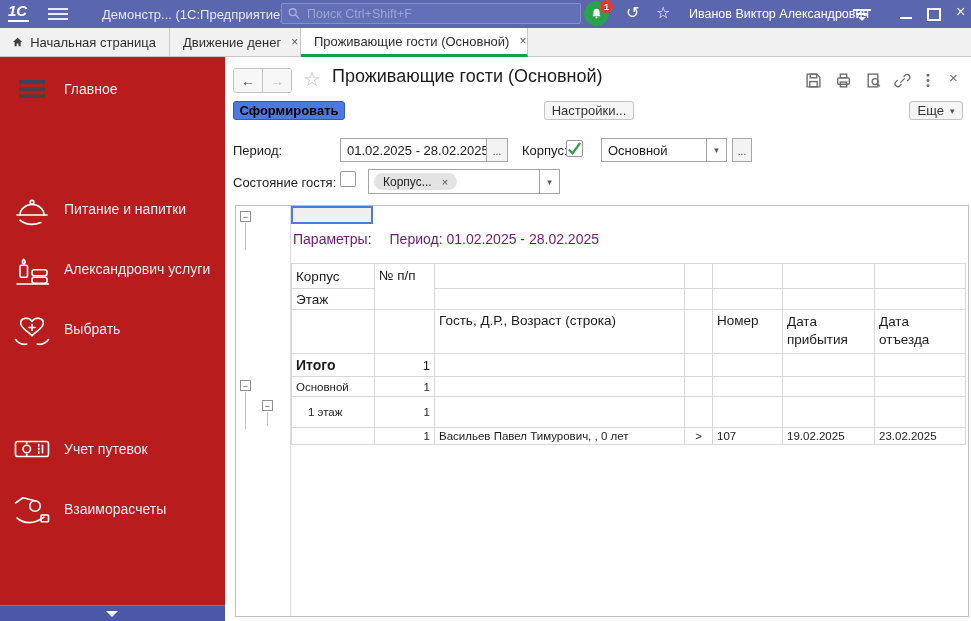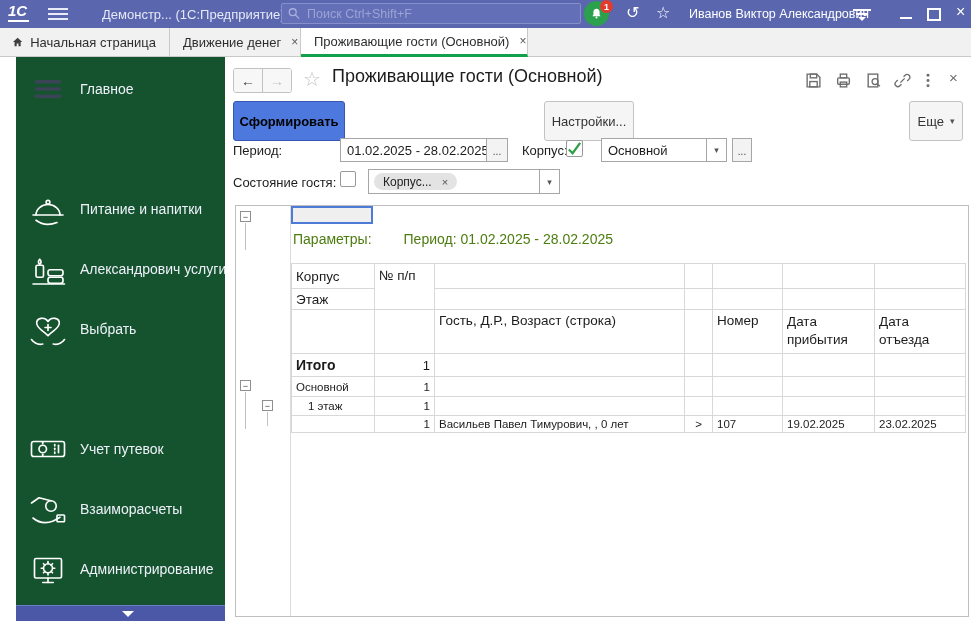--- a/index.html
+++ b/index.html
@@ -41,21 +41,21 @@
   .tabbar{position:absolute;left:0;top:28px;width:971px;height:29px;background:#f1f1f1;border-bottom:1px solid #c9c9c9;box-sizing:border-box}
   .tab{position:absolute;top:0;height:28px;display:flex;align-items:center;gap:8px;padding:0 13px;
        font-size:13px;color:#2e2e2e;border-right:1px solid #c9c9c9;box-sizing:border-box;cursor:pointer;white-space:nowrap}
   .tab-home{left:0;width:170px}
   .tab-2{left:170px;width:131px}
   .tab-active{left:301px;width:227px;height:29px;background:#fff;border-bottom:3px solid #12a14b}
   .tab .x{color:#5a5a5a;font-size:12px;margin-left:2px}
   .tab .x::before{content:"\00D7"}
 
   
-  .sidebar{position:absolute;left:16px;top:57px;width:237px;height:564px;background:#14532d;overflow:hidden}
+  .sidebar{position:absolute;left:0;top:57px;width:237px;height:564px;background:#b91c1c;overflow:hidden}
   .side-item{position:absolute;left:0;width:225px;height:60px;display:flex;align-items:center;cursor:pointer}
   .side-icon{width:64px;display:flex;justify-content:center;align-items:center;flex:0 0 64px}
   .side-label{color:#eef1fb;font-size:14px;white-space:nowrap}
   .side-item svg{stroke:#fff;fill:none;stroke-width:2.2;stroke-linecap:round;stroke-linejoin:round}
   .side-item svg.darkicon{stroke:none;fill:#3b4356}
   .side-strip{position:absolute;left:0;bottom:0;width:225px;height:16px;background:#4b58a8;border-top:1px solid #6d7ac8;box-sizing:border-box;cursor:pointer}
   .side-strip .tri{position:absolute;left:106px;top:5px;width:0;height:0;border-left:6px solid transparent;
                    border-right:6px solid transparent;border-top:6px solid #fff}
 
   
@@ -67,21 +67,21 @@
   .navbtn.fwd{color:#c2c2c2}
   .navbtn.fwd::before{content:"\2192"}
   .favstar{position:absolute;left:78px;top:10px;font-size:20px;color:#c4c4c4;cursor:pointer}
   .favstar::before{content:"\2606"}
   .ftitle{position:absolute;left:107px;top:9px;font-size:18px;color:#1c1c1c;white-space:nowrap}
   .hicon{position:absolute;top:15px;width:18px;height:18px;cursor:pointer}
   .hicon svg{stroke:#6e6e6e;fill:none;stroke-width:1.3}
   .hclose{position:absolute;left:724px;top:12px;color:#6e6e6e;font-size:15px;cursor:pointer}
   .hclose::before{content:"\00D7"}
 
-  .btn{position:absolute;top:44px;height:40px;display:flex;align-items:center;justify-content:center;
+  .btn{position:absolute;top:44px;height:19px;display:flex;align-items:center;justify-content:center;
        border-radius:3px;font-size:13px;box-sizing:border-box;cursor:pointer;white-space:nowrap}
   .btn-primary{left:8px;width:112px;background:#4d79df;border:1px solid #3757b5;color:#000;font-weight:bold}
   .btn-gray{background:#f5f5f5;border:1px solid #c3c3c3;color:#333}
   .btn-variant{left:157px;width:146px}
   .btn-settings{left:319px;width:90px}
   .btn-more{left:684px;width:54px;gap:6px}
   .ddarrow{font-size:9px;color:#555}
   .ddarrow::before{content:"\25BE"}
 
   .flabel{position:absolute;font-size:13px;color:#1c1c1c;white-space:nowrap}
@@ -96,37 +96,37 @@
         padding:0 9px;gap:10px;font-size:12px;color:#222;cursor:pointer}
   .chip .x{font-size:11px;color:#555}
   .chip .x::before{content:"\00D7"}
 
   
   .report{position:absolute;left:10px;top:148px;width:734px;height:412px;border:1px solid #bfbfbf;
           box-sizing:border-box;background:#fff;overflow:hidden}
   .rvline{position:absolute;left:54px;top:0;bottom:0;width:1px;background:#dcdcdc}
   .selcell{position:absolute;left:55px;top:0;width:82px;height:18px;background:#efefef;
            border:2px solid #4e7bd8;box-sizing:border-box}
-  .params{position:absolute;left:57px;top:25px;font-size:14px;color:#4d7c0f;display:flex;gap:32px;white-space:nowrap}
+  .params{position:absolute;left:57px;top:25px;font-size:14px;color:#701a75;display:flex;gap:18px;white-space:nowrap}
   .tbox{position:absolute;width:11px;height:11px;border:1px solid #8f8f8f;background:#fff;color:#444;
         font-size:10px;line-height:9px;text-align:center;cursor:pointer;box-sizing:border-box}
   .tbox::before{content:"\2212";font-size:9px}
   .tline{position:absolute;width:1px;background:#c0c0c0}
 
   table.rtable{position:absolute;left:55px;top:57px;border-collapse:collapse;table-layout:fixed}
   .rtable td{border:1px solid #d8d8d8;padding:0 4px;font-size:13.5px;color:#1c1c1c;
              white-space:nowrap;overflow:hidden;vertical-align:middle}
   tr.h1{height:25px} tr.h2{height:21px}
   tr.h3{height:44px}
   tr.h3 td{vertical-align:top;padding-top:3px}
   td.numhdr{vertical-align:top;padding-top:4px}
   tr.total{height:23px}
   tr.total .name{font-weight:bold;font-size:14px}
   tr.total .cnt{font-size:13px}
-  tr.g1{height:20px} tr.g2{height:19px} tr.det{height:17px}
+  tr.g1{height:20px} tr.g2{height:31px} tr.det{height:17px}
   tr.g1 td,tr.g2 td,tr.det td{font-size:11.5px}
   td.cnt{text-align:right}
   td.ind{padding-left:16px}
   td.ctr{text-align:center}
   .hdrwrap{white-space:normal;line-height:1.35}
 </style>
 </head>
 <body>
 
 <div class="window">
@@ -257,39 +257,20 @@
         <svg width="48" height="48" viewBox="0 0 64 64">
           <path d="M10 24 l10 -7 16 4"></path>
             <circle cx="36" cy="28" r="7"></circle>
           <path d="M12 44 q12 10 27 4 l9 -5"></path>
             <rect x="44" y="40" width="10" height="9" rx="1"></rect>
         </svg>
       </span>
       <span class="side-label">Взаиморасчеты</span>
     </div>
 
-    <div class="side-item" style="top:482px">
-      <span class="side-icon">
-        <svg width="48" height="48" viewBox="0 0 64 64">
-          <rect x="14" y="18" width="36" height="26" rx="2"></rect>
-          <line x1="32" y1="44" x2="32" y2="50"></line>
-            <line x1="25" y1="50" x2="39" y2="50"></line>
-          <circle cx="32" cy="31" r="6"></circle>
-          <line x1="32" y1="22" x2="32" y2="25"></line>
-            <line x1="32" y1="37" x2="32" y2="40"></line>
-          <line x1="23" y1="31" x2="26" y2="31"></line>
-            <line x1="38" y1="31" x2="41" y2="31"></line>
-          <line x1="26" y1="25" x2="28" y2="27"></line>
-            <line x1="36" y1="35" x2="38" y2="37"></line>
-          <line x1="38" y1="25" x2="36" y2="27"></line>
-            <line x1="28" y1="35" x2="26" y2="37"></line>
-        </svg>
-      </span>
-      <span class="side-label">Администрирование</span>
-    </div>
 
     <div class="side-strip">
       <div class="tri"></div>
     </div>
   </div>
 
   <div class="main">
 
     <div class="navgrp">
       <div class="navbtn back"></div>

